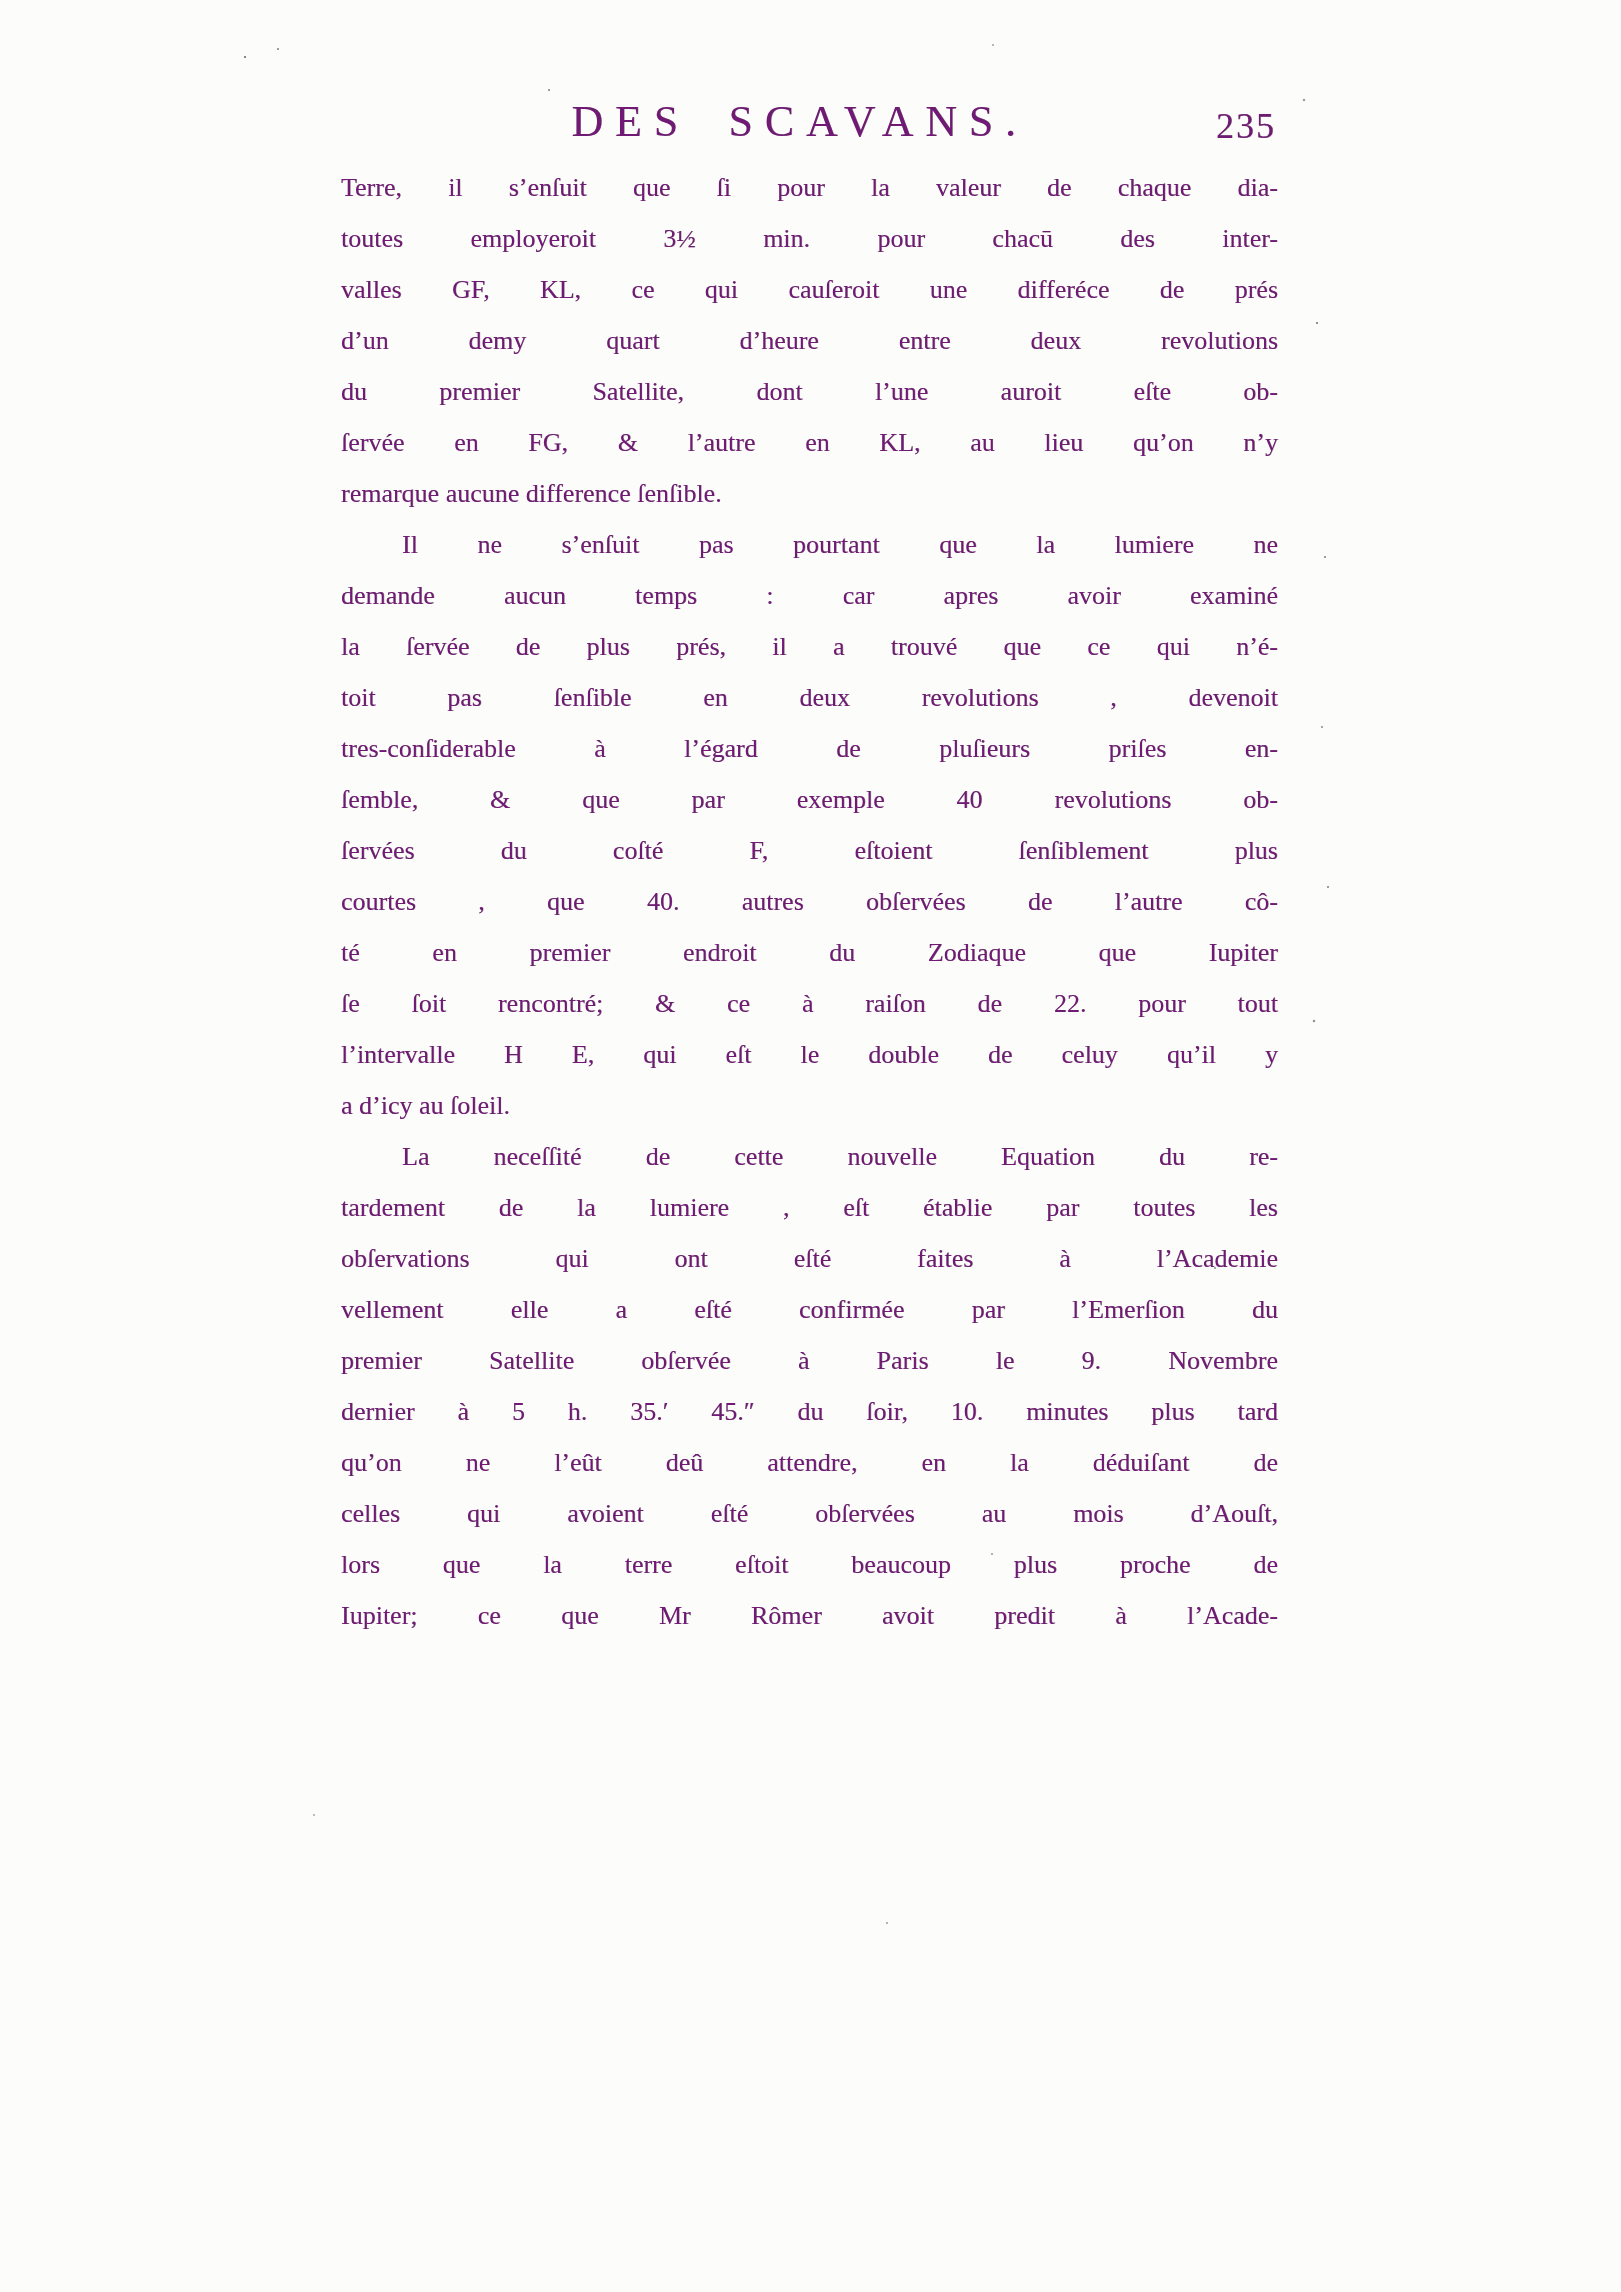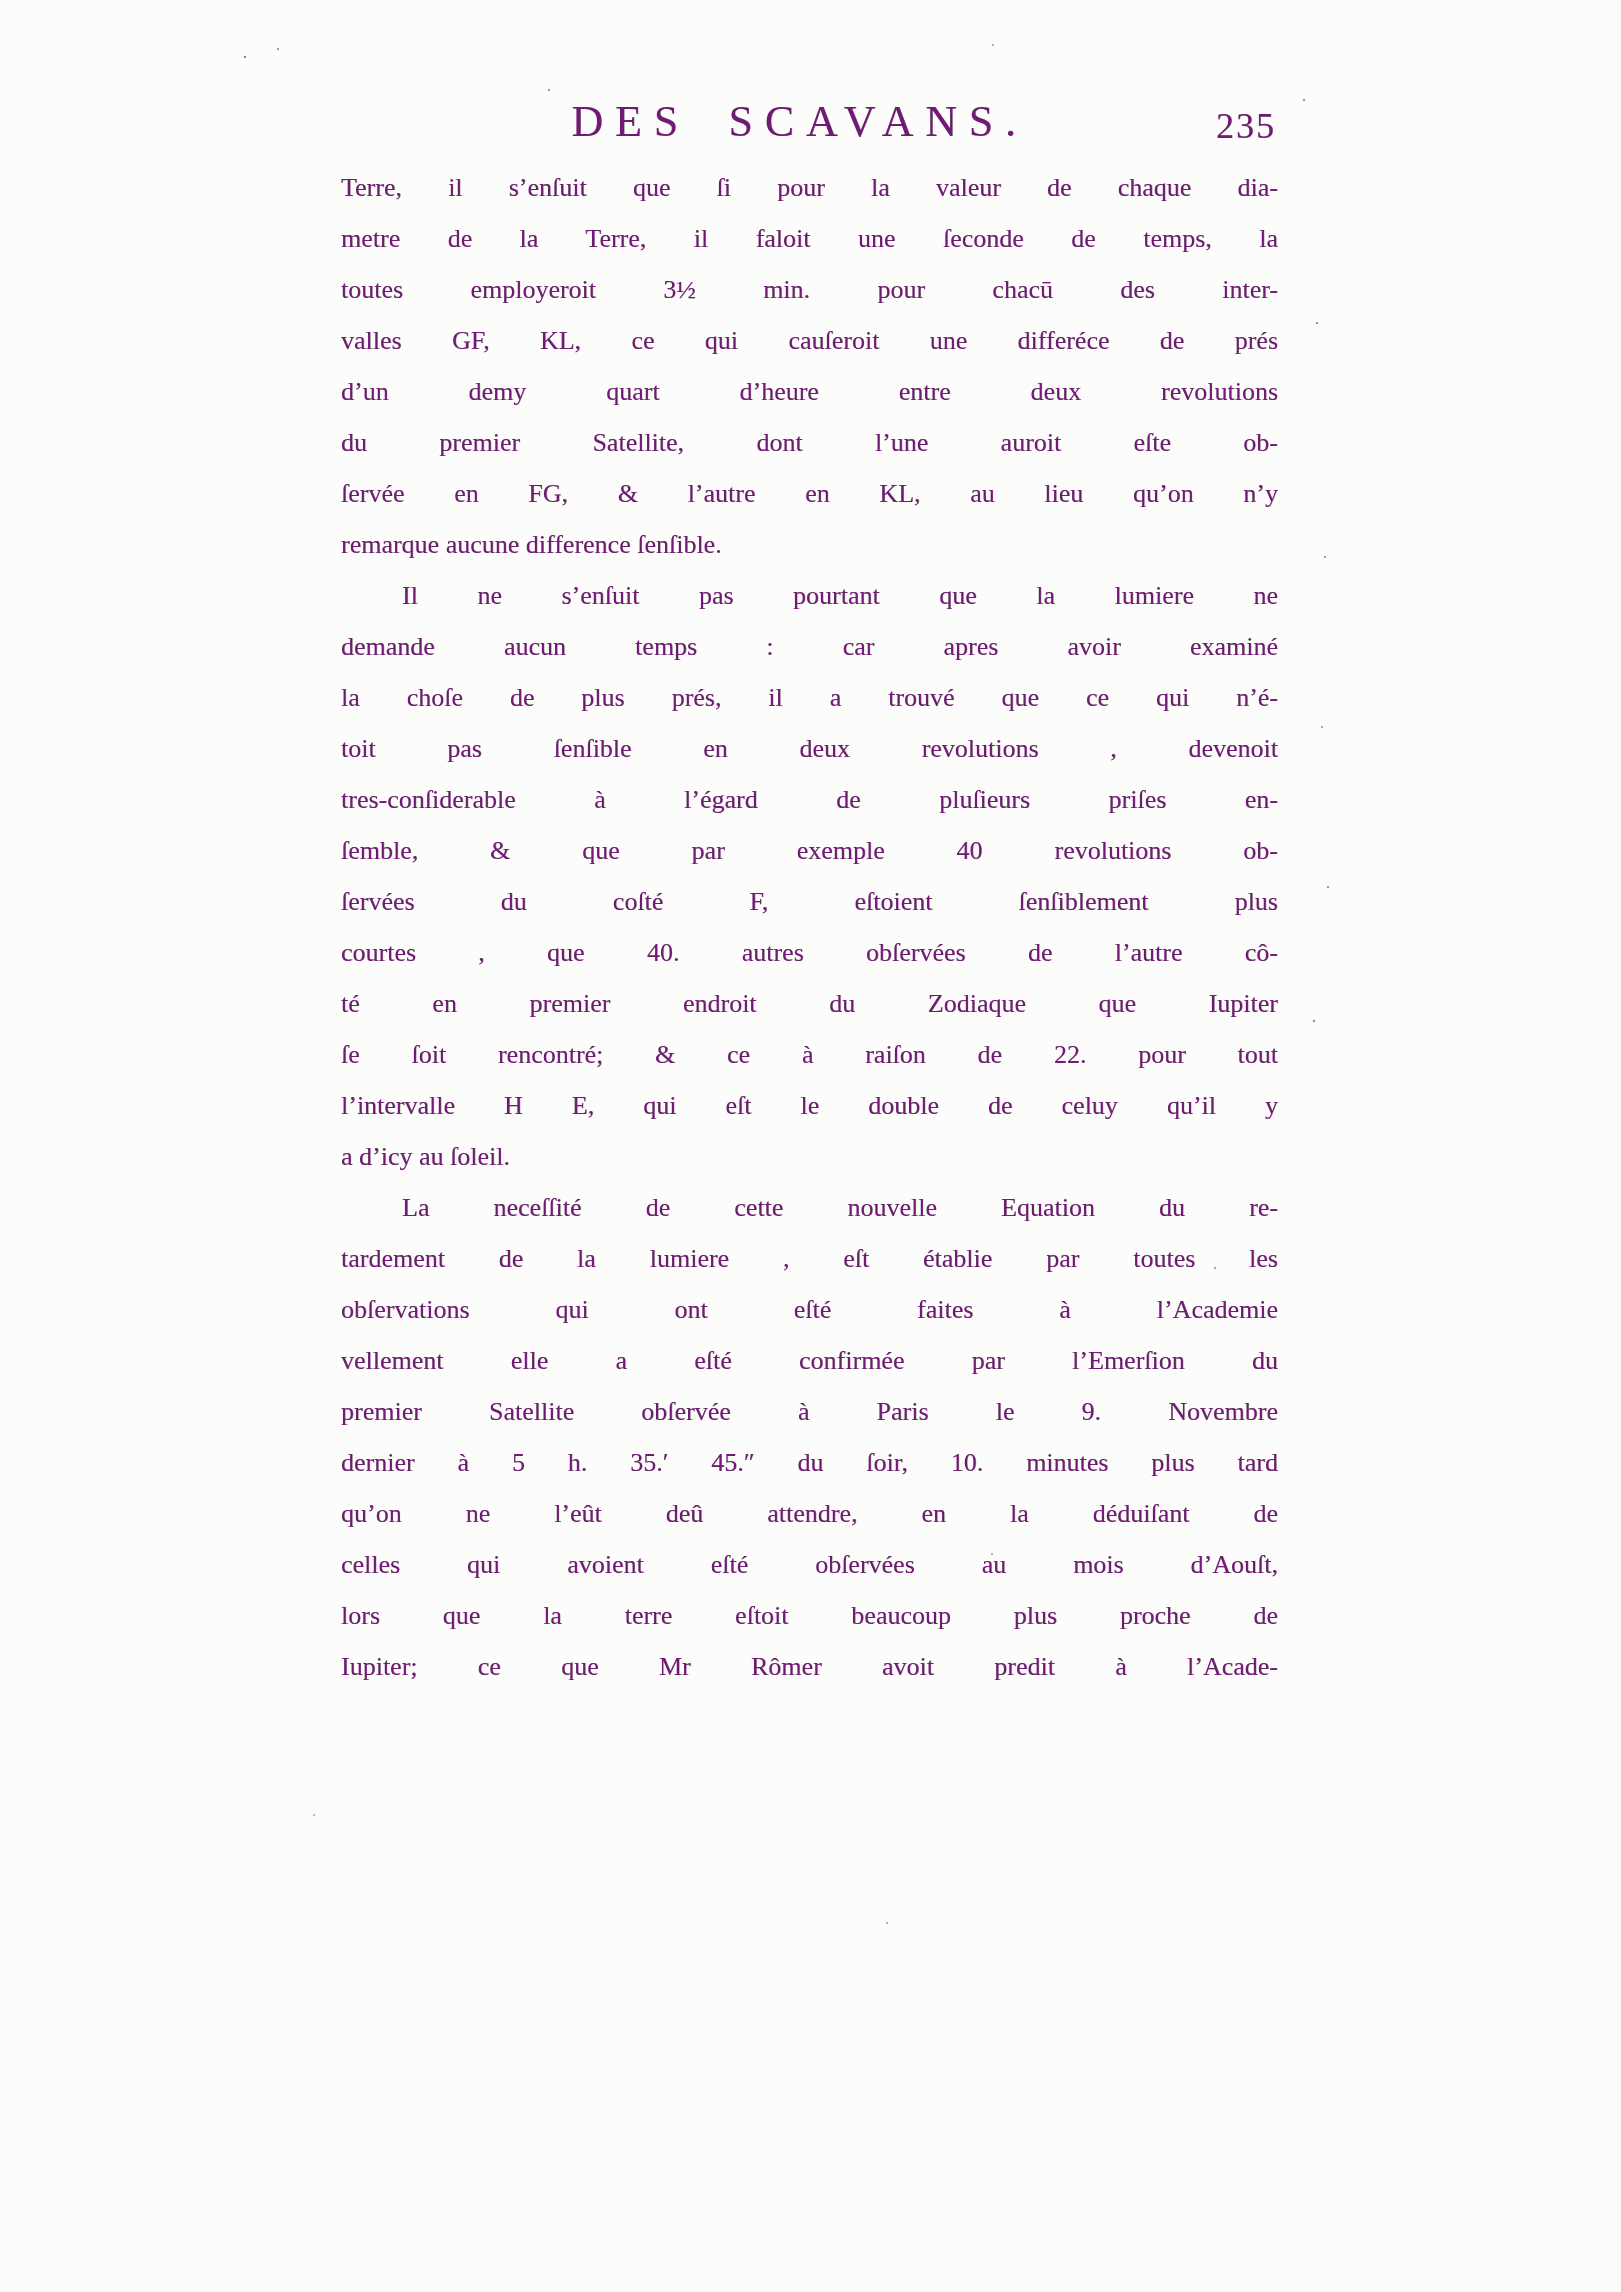--- a/index.html
+++ b/index.html
@@ -95,30 +95,29 @@
 <body>
 
 <div class="page">
   <div class="specks"></div>
   <div class="header">
     <div class="title">DES SCAVANS.</div>
     <div class="pagenum">235</div>
   </div>
   <div class="body">
       <div class="line">Terre, il s’enſuit que ſi pour la valeur de chaque dia-</div>
-      <div class="line">metre de la Terre, il faloit une ſeconde de temps, la</div>
       <div class="line">toutes employeroit 3½ min. pour chacū des inter-</div>
       <div class="line">valles GF, KL, ce qui cauſeroit une differéce de prés</div>
       <div class="line">d’un demy quart d’heure entre deux revolutions</div>
       <div class="line">du premier Satellite, dont l’une auroit eſte ob-</div>
       <div class="line">ſervée en FG, &amp; l’autre en KL, au lieu qu’on n’y</div>
       <div class="line no-just">remarque aucune difference ſenſible.</div>
       <div class="line indent">Il ne s’enſuit pas pourtant que la lumiere ne</div>
       <div class="line">demande aucun temps : car apres avoir examiné</div>
-      <div class="line">la choſe de plus prés, il a trouvé que ce qui n’é-</div>
+      <div class="line">la ſervée de plus prés, il a trouvé que ce qui n’é-</div>
       <div class="line">toit pas ſenſible en deux revolutions , devenoit</div>
       <div class="line">tres-conſiderable à l’égard de pluſieurs priſes en-</div>
       <div class="line">ſemble, &amp; que par exemple 40 revolutions ob-</div>
       <div class="line">ſervées du coſté F, eſtoient ſenſiblement plus</div>
       <div class="line">courtes , que 40. autres obſervées de l’autre cô-</div>
       <div class="line">té en premier endroit du Zodiaque que Iupiter</div>
       <div class="line">ſe ſoit rencontré; &amp; ce à raiſon de 22. pour tout</div>
       <div class="line">l’intervalle H E, qui eſt le double de celuy qu’il y</div>
       <div class="line no-just">a d’icy au ſoleil.</div>
       <div class="line indent">La neceſſité de cette nouvelle Equation du re-</div>

